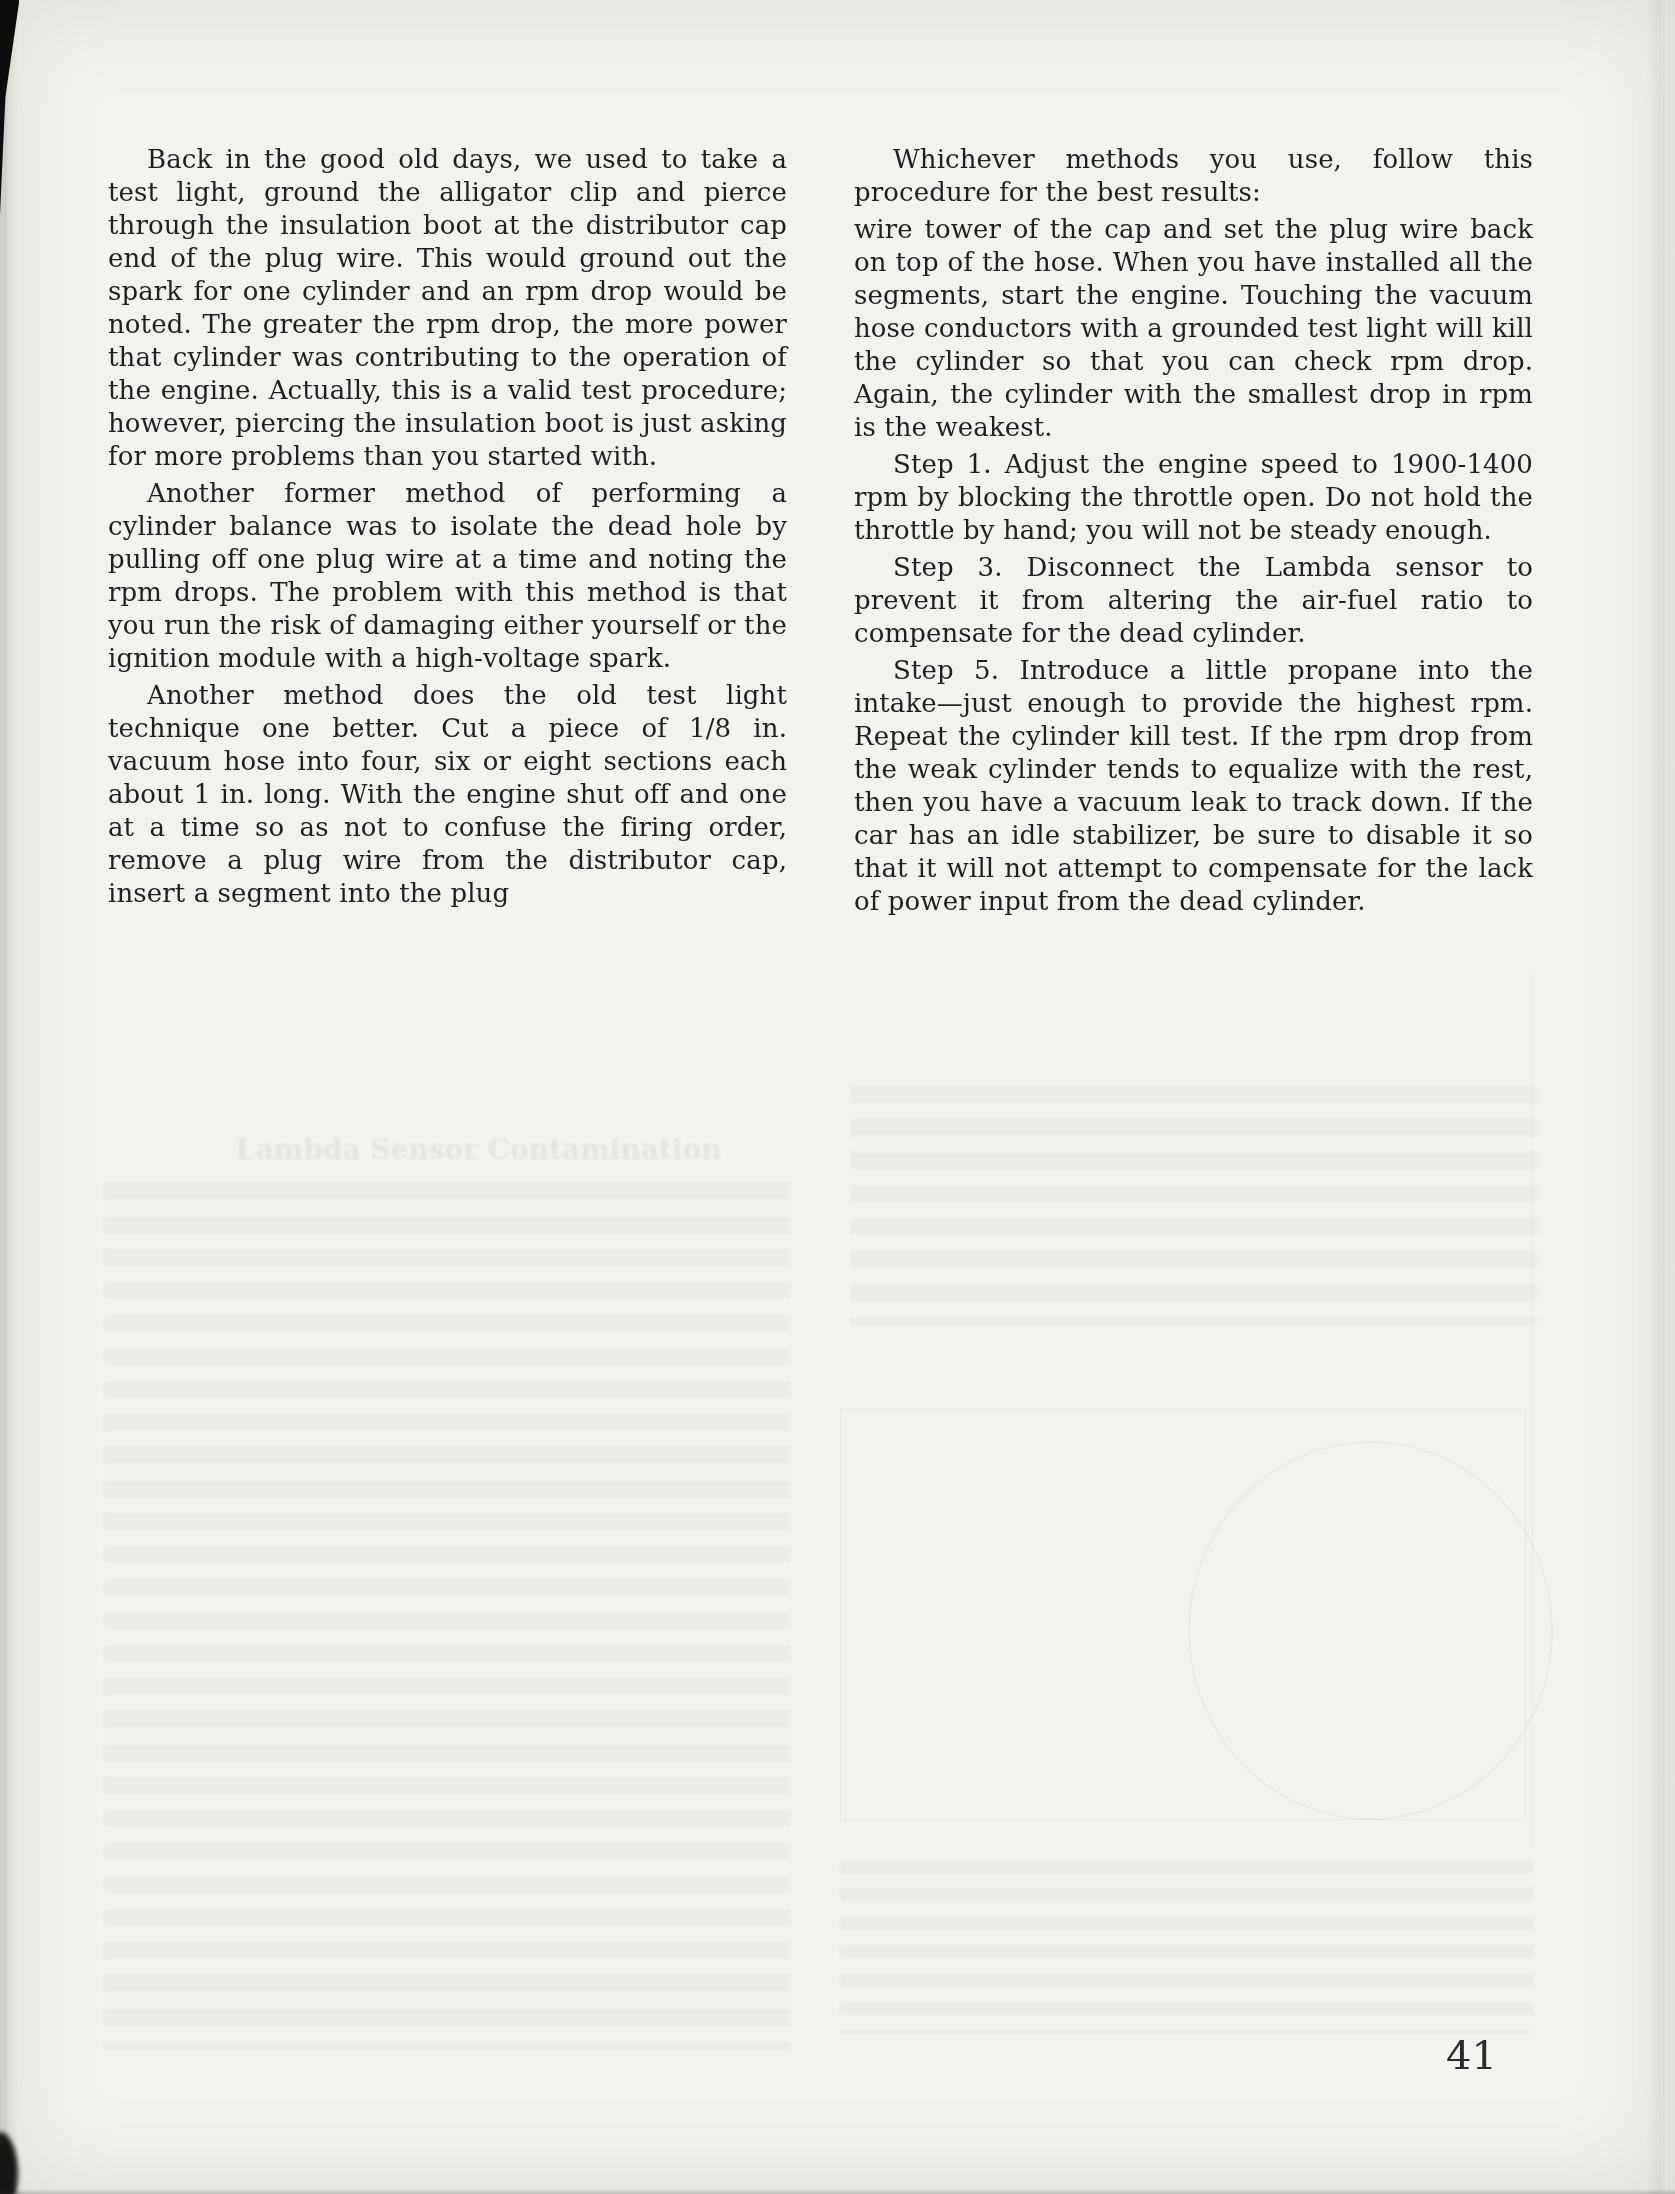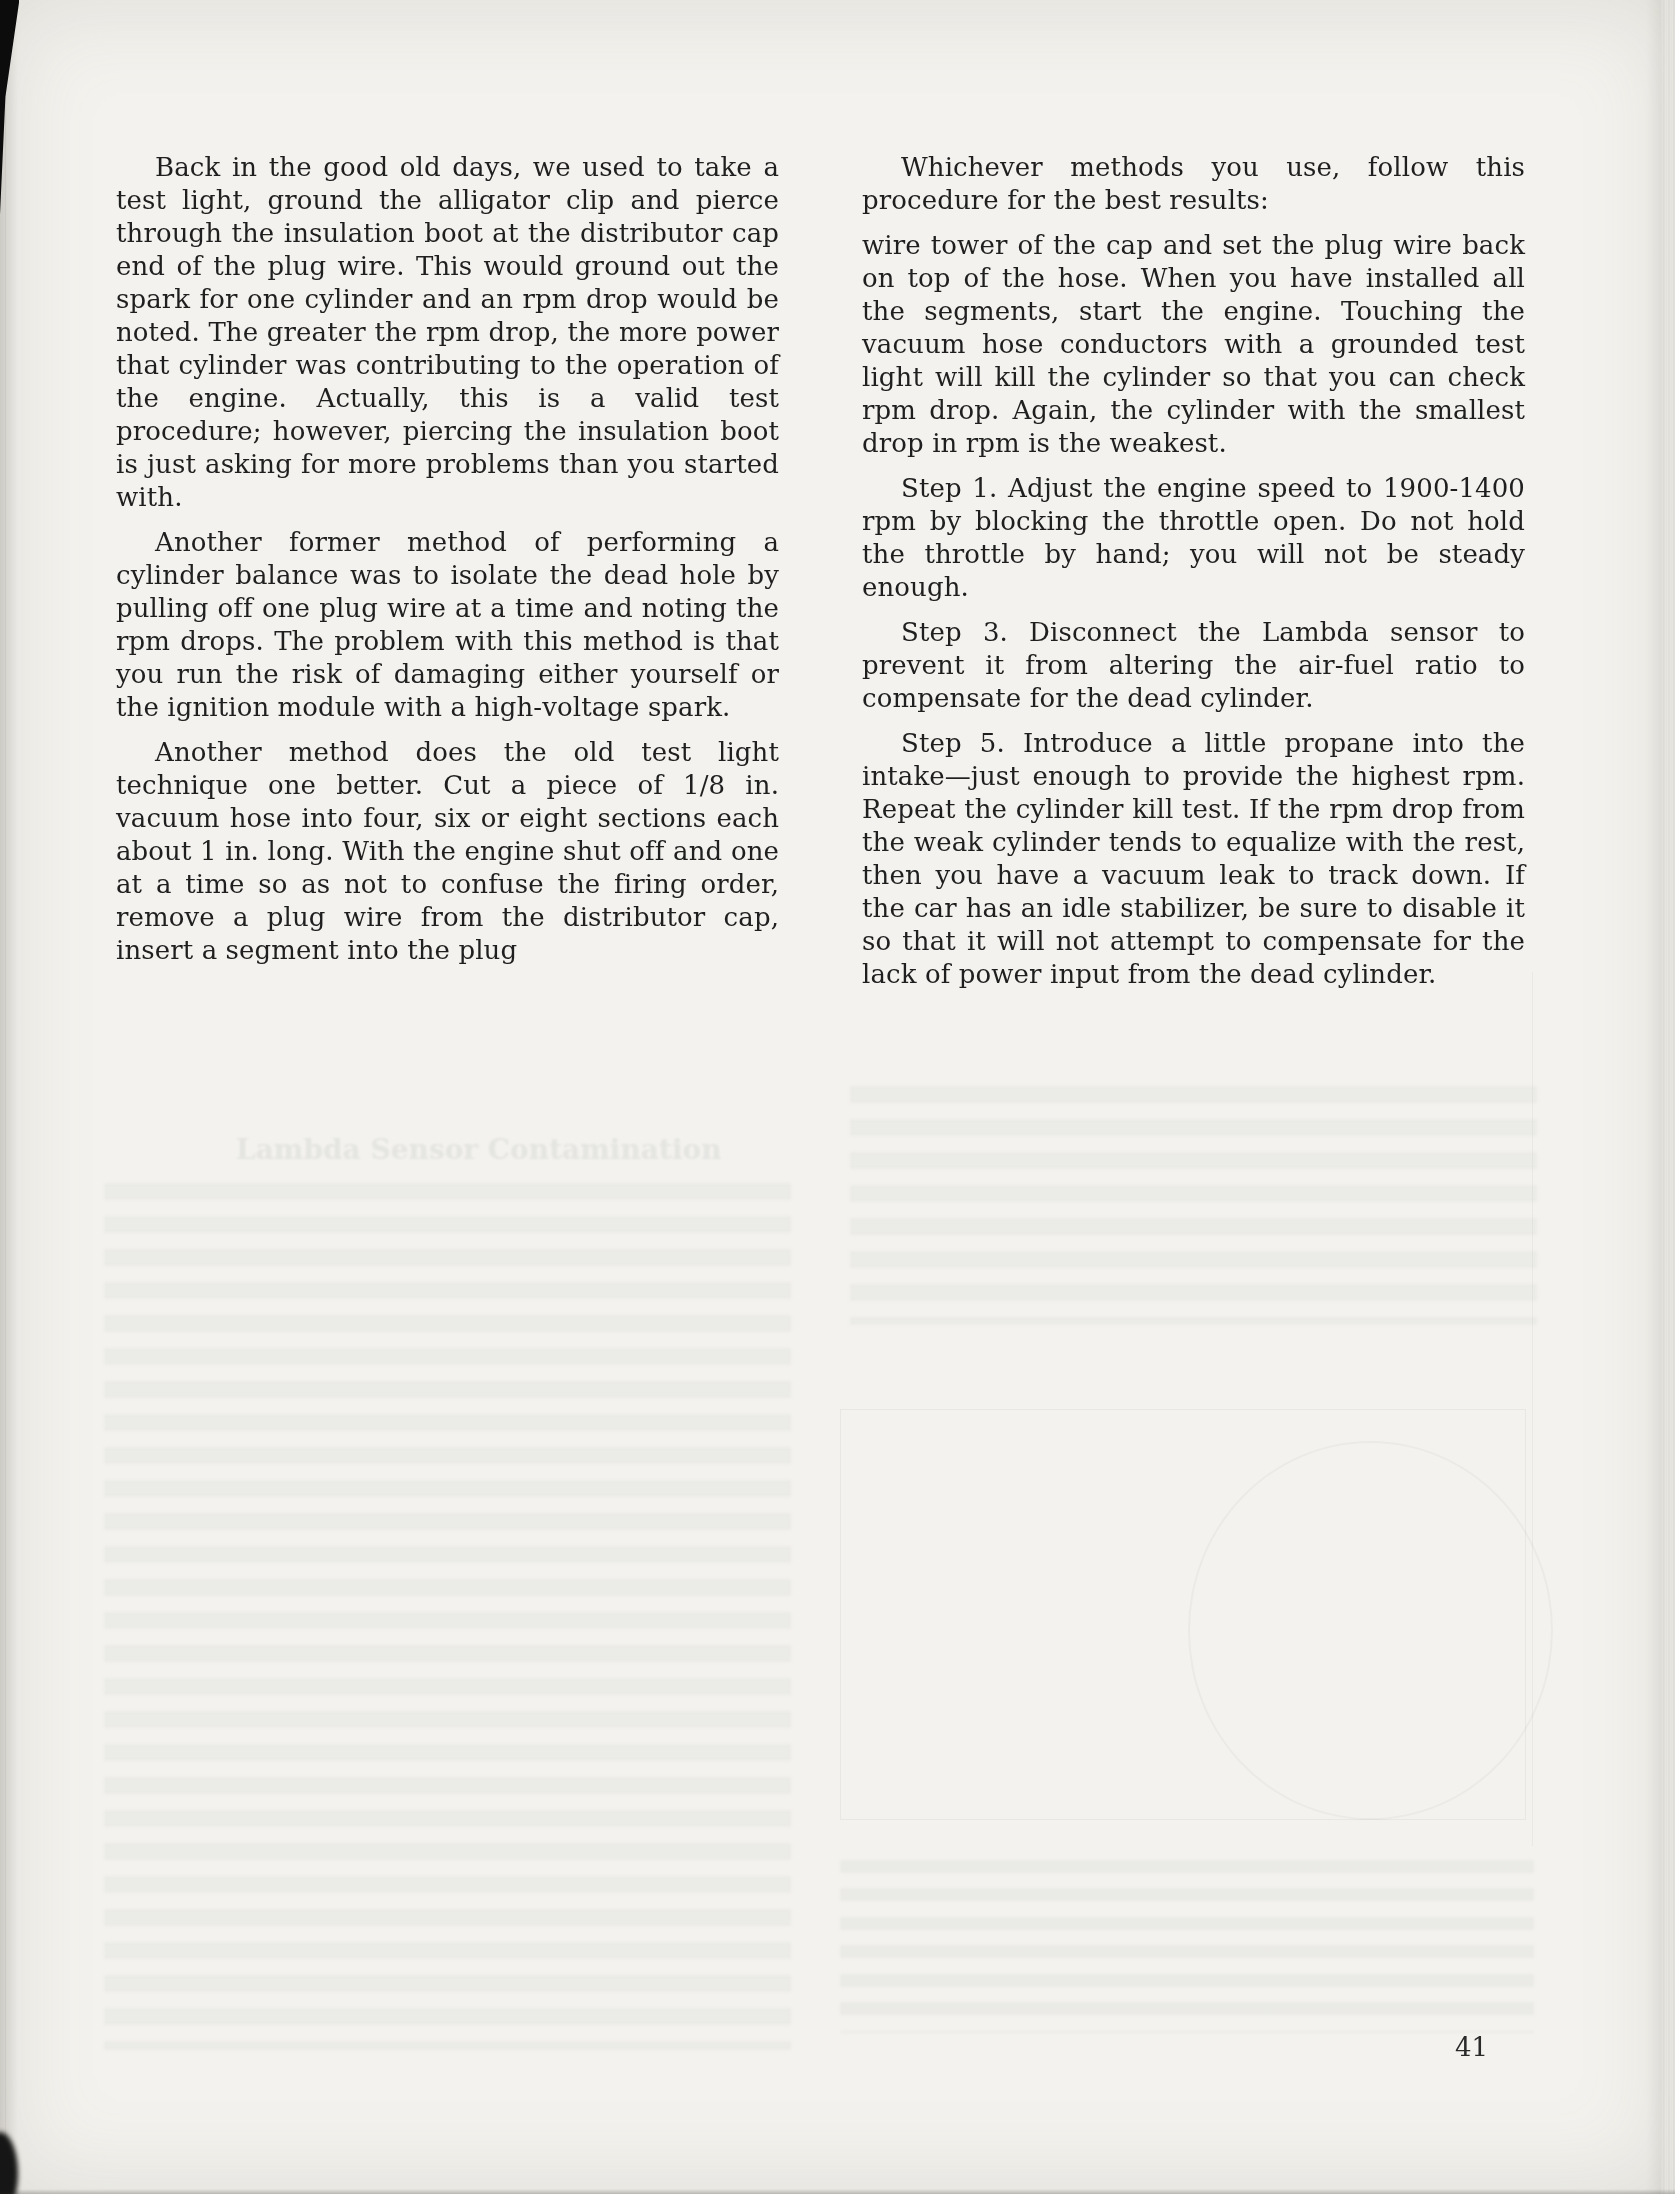--- a/index.html
+++ b/index.html
@@ -17,37 +17,37 @@
   .columns {
     position: absolute;
     left: 104px;
     top: 139px;
     width: 1433px;
     display: flex;
     gap: 59px;
   }
   .col { width: 687px; }
   .col p.para {
-    margin: 12px;
+    margin: 4px;
     font-size: 26px;
     line-height: 33px;
     text-align: justify;
     text-indent: 39px;
     letter-spacing: 0.1px;
   }
   .col p.para.no-indent { text-indent: 0; }
 
   
   .page-number {
     position: absolute;
     left: 1423px;
     top: 2032px;
     width: 97px;
     text-align: center;
-    font-size: 26px;
+    font-size: 40px;
     color: #2a2a2a;
   }
 
   
   .ghost { pointer-events: none; }
   .ghost-heading {
     position: absolute;
     left: 236px;
     top: 1133px;
     width: 527px;

